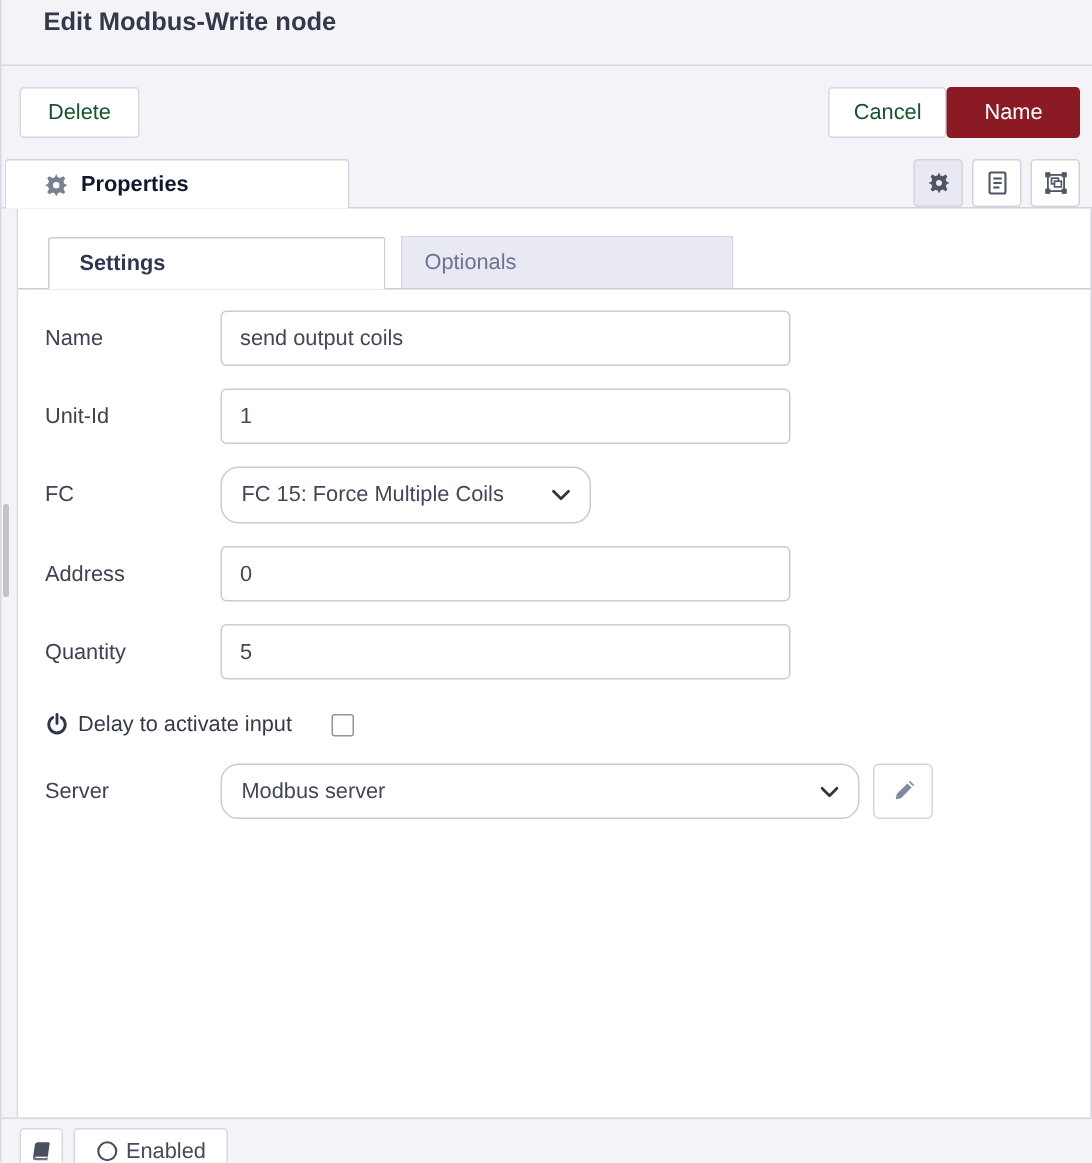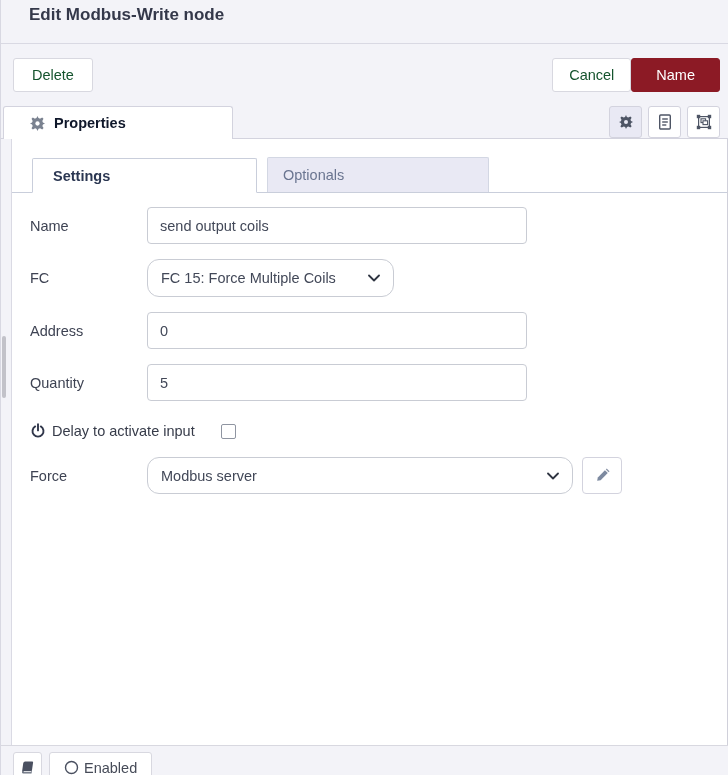--- a/index.html
+++ b/index.html
@@ -185,20 +185,24 @@
   <div class="subtabs">
     <div class="stab active">Settings</div>
     <div class="stab inactive">Optionals</div>
   </div>
 
   <div class="frow first">
     <span class="flabel">Name</span>
     <input class="tinput" value="send output coils" style="">
   </div>
 
+  <div class="frow">
+    <span class="flabel">Unit-Id</span>
+    <input class="tinput" value="1" style="">
+  </div>
 
   <div class="frow">
     <span class="flabel">FC</span>
     <div class="sel fc">
       <span>FC 15: Force Multiple Coils</span>
       <span>
         <svg width="12" height="8" viewBox="0 0 12 8" fill="none" stroke="#2f3542" stroke-width="1.8" stroke-linecap="round" stroke-linejoin="round">
             <path d="M1 1.5l5 5 5-5"></path>
           </svg>
       </span>
@@ -220,21 +224,21 @@
       <svg width="16" height="16" viewBox="0 0 16 16" fill="none" stroke="#30364a" stroke-width="1.9" stroke-linecap="round">
         <path d="M5.2 3.4a5.5 5.5 0 1 0 5.6 0"></path>
         <line x1="8" y1="1.2" x2="8" y2="7.4"></line>
       </svg>
     </span>
     <span class="dlabel">Delay to activate input</span>
     <span class="checkbox"></span>
   </div>
 
   <div class="frow">
-    <span class="flabel">Force</span>
+    <span class="flabel">Server</span>
     <div class="sel server">
       <span>Modbus server</span>
       <span>
         <svg width="12" height="8" viewBox="0 0 12 8" fill="none" stroke="#2f3542" stroke-width="1.8" stroke-linecap="round" stroke-linejoin="round">
             <path d="M1 1.5l5 5 5-5"></path>
           </svg>
       </span>
     </div>
     <button class="editbtn">
       <span>

